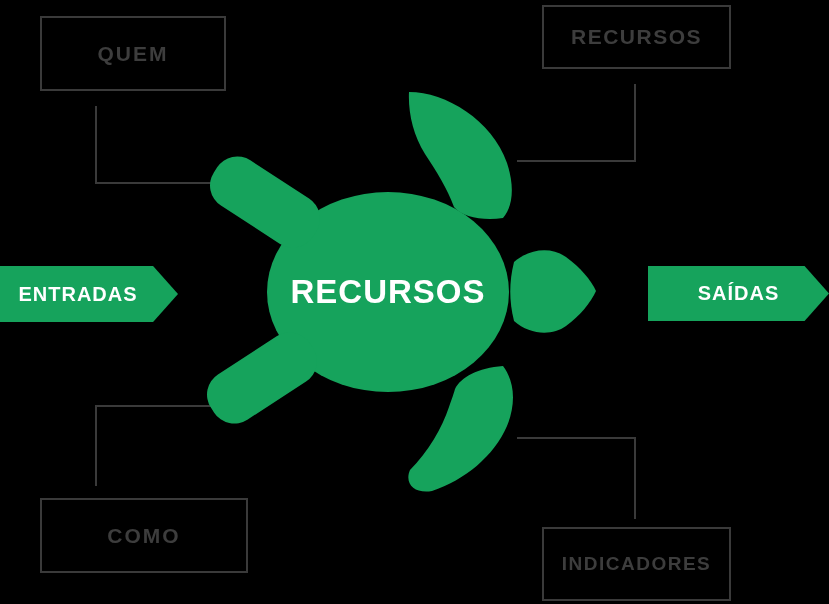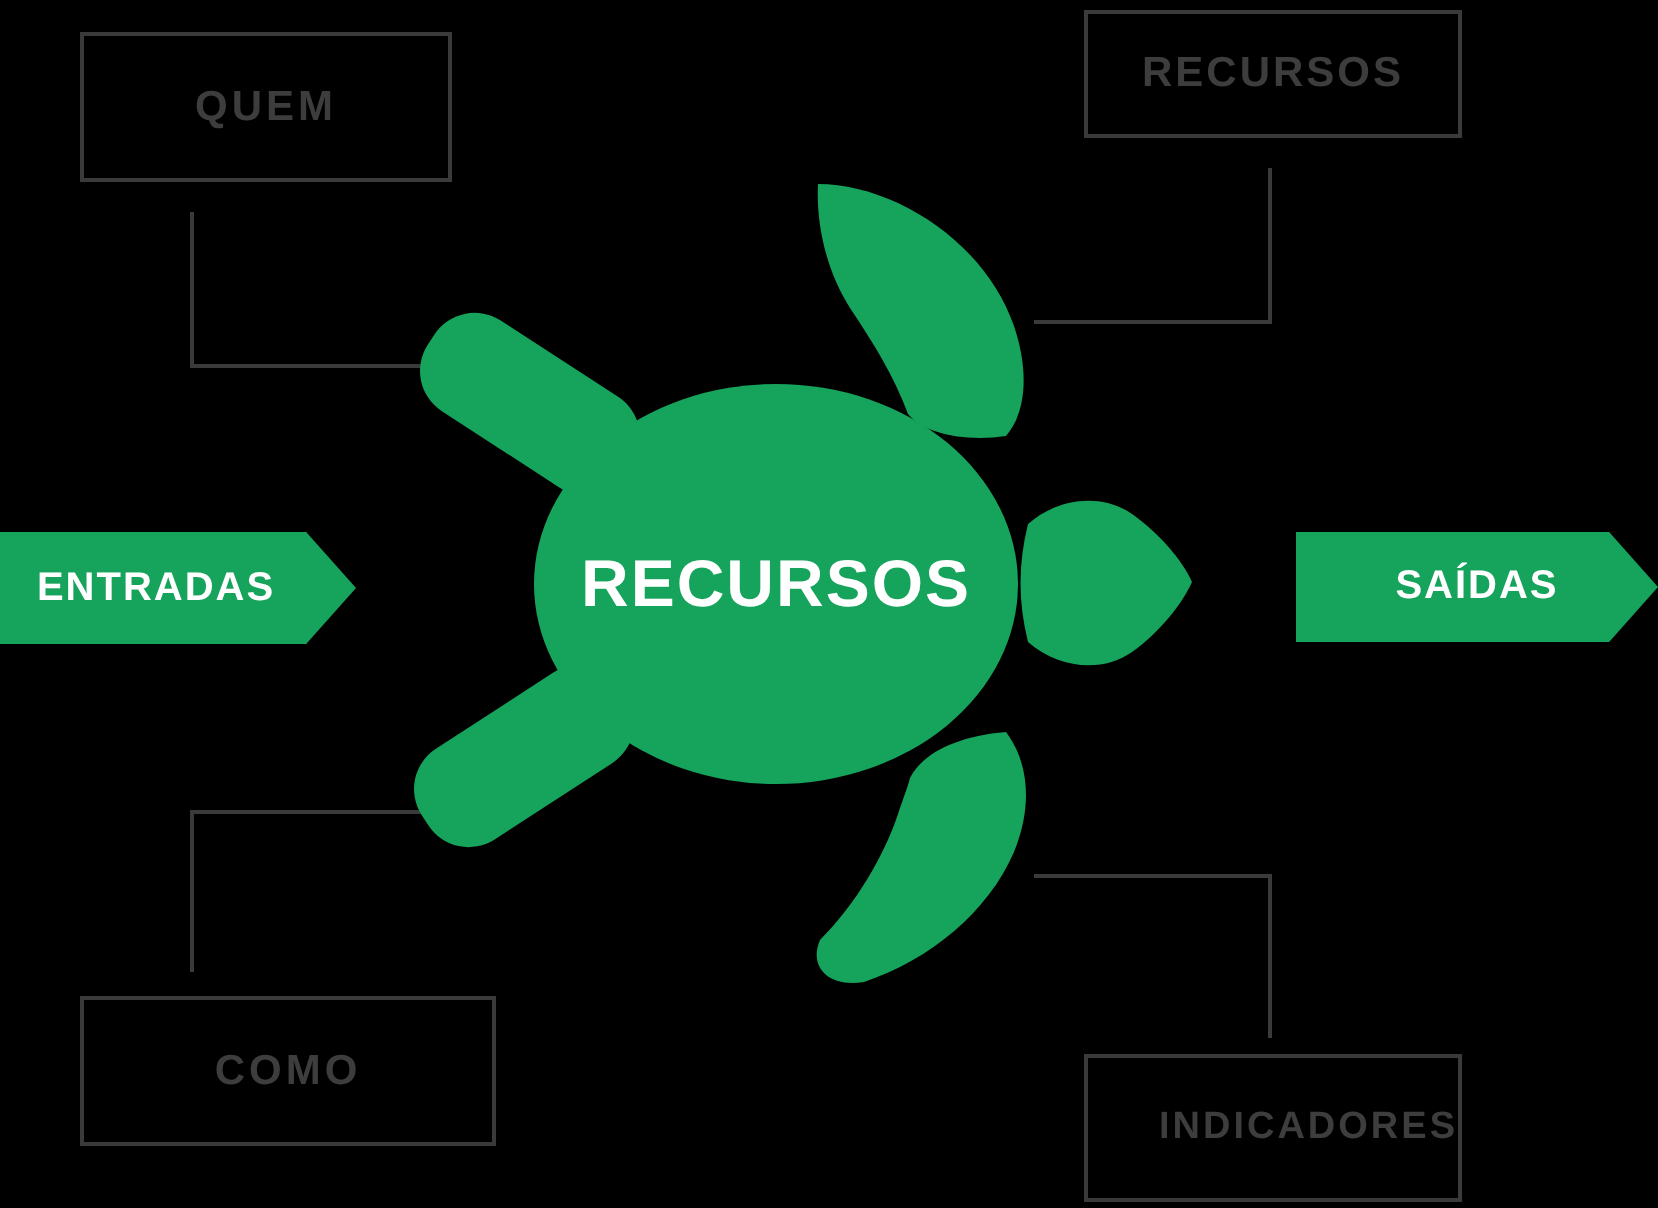--- a/index.html
+++ b/index.html
@@ -26,21 +26,21 @@
     background: transparent;
   }
   .box span {
     color: var(--box-text, #3d3d3d);
     font-weight: 700;
     letter-spacing: 2px;
   }
   .box-quem        { left: 40px;  top: 16px;  width: 186px; height: 75px; }
   .box-recursos    { left: 542px; top: 5px;   width: 189px; height: 64px; }
   .box-como        { left: 40px;  top: 498px; width: 208px; height: 75px; }
-  .box-indicadores { left: 542px; top: 527px; width: 189px; height: 74px; justify-content: flex-end; }
+  .box-indicadores { left: 542px; top: 527px; width: 189px; height: 74px; }
   .box-quem span, .box-como span { font-size: 21px; }
   .box-recursos span { font-size: 21px; letter-spacing: 1.5px; }
   .box-indicadores span { font-size: 19px; letter-spacing: 1.5px; }
 
   
   .line {
     position: absolute;
     background: var(--line, #3a3a3a);
   }
   .line-quem-v        { left: 95px;  top: 106px; width: 2px;   height: 78px; }

